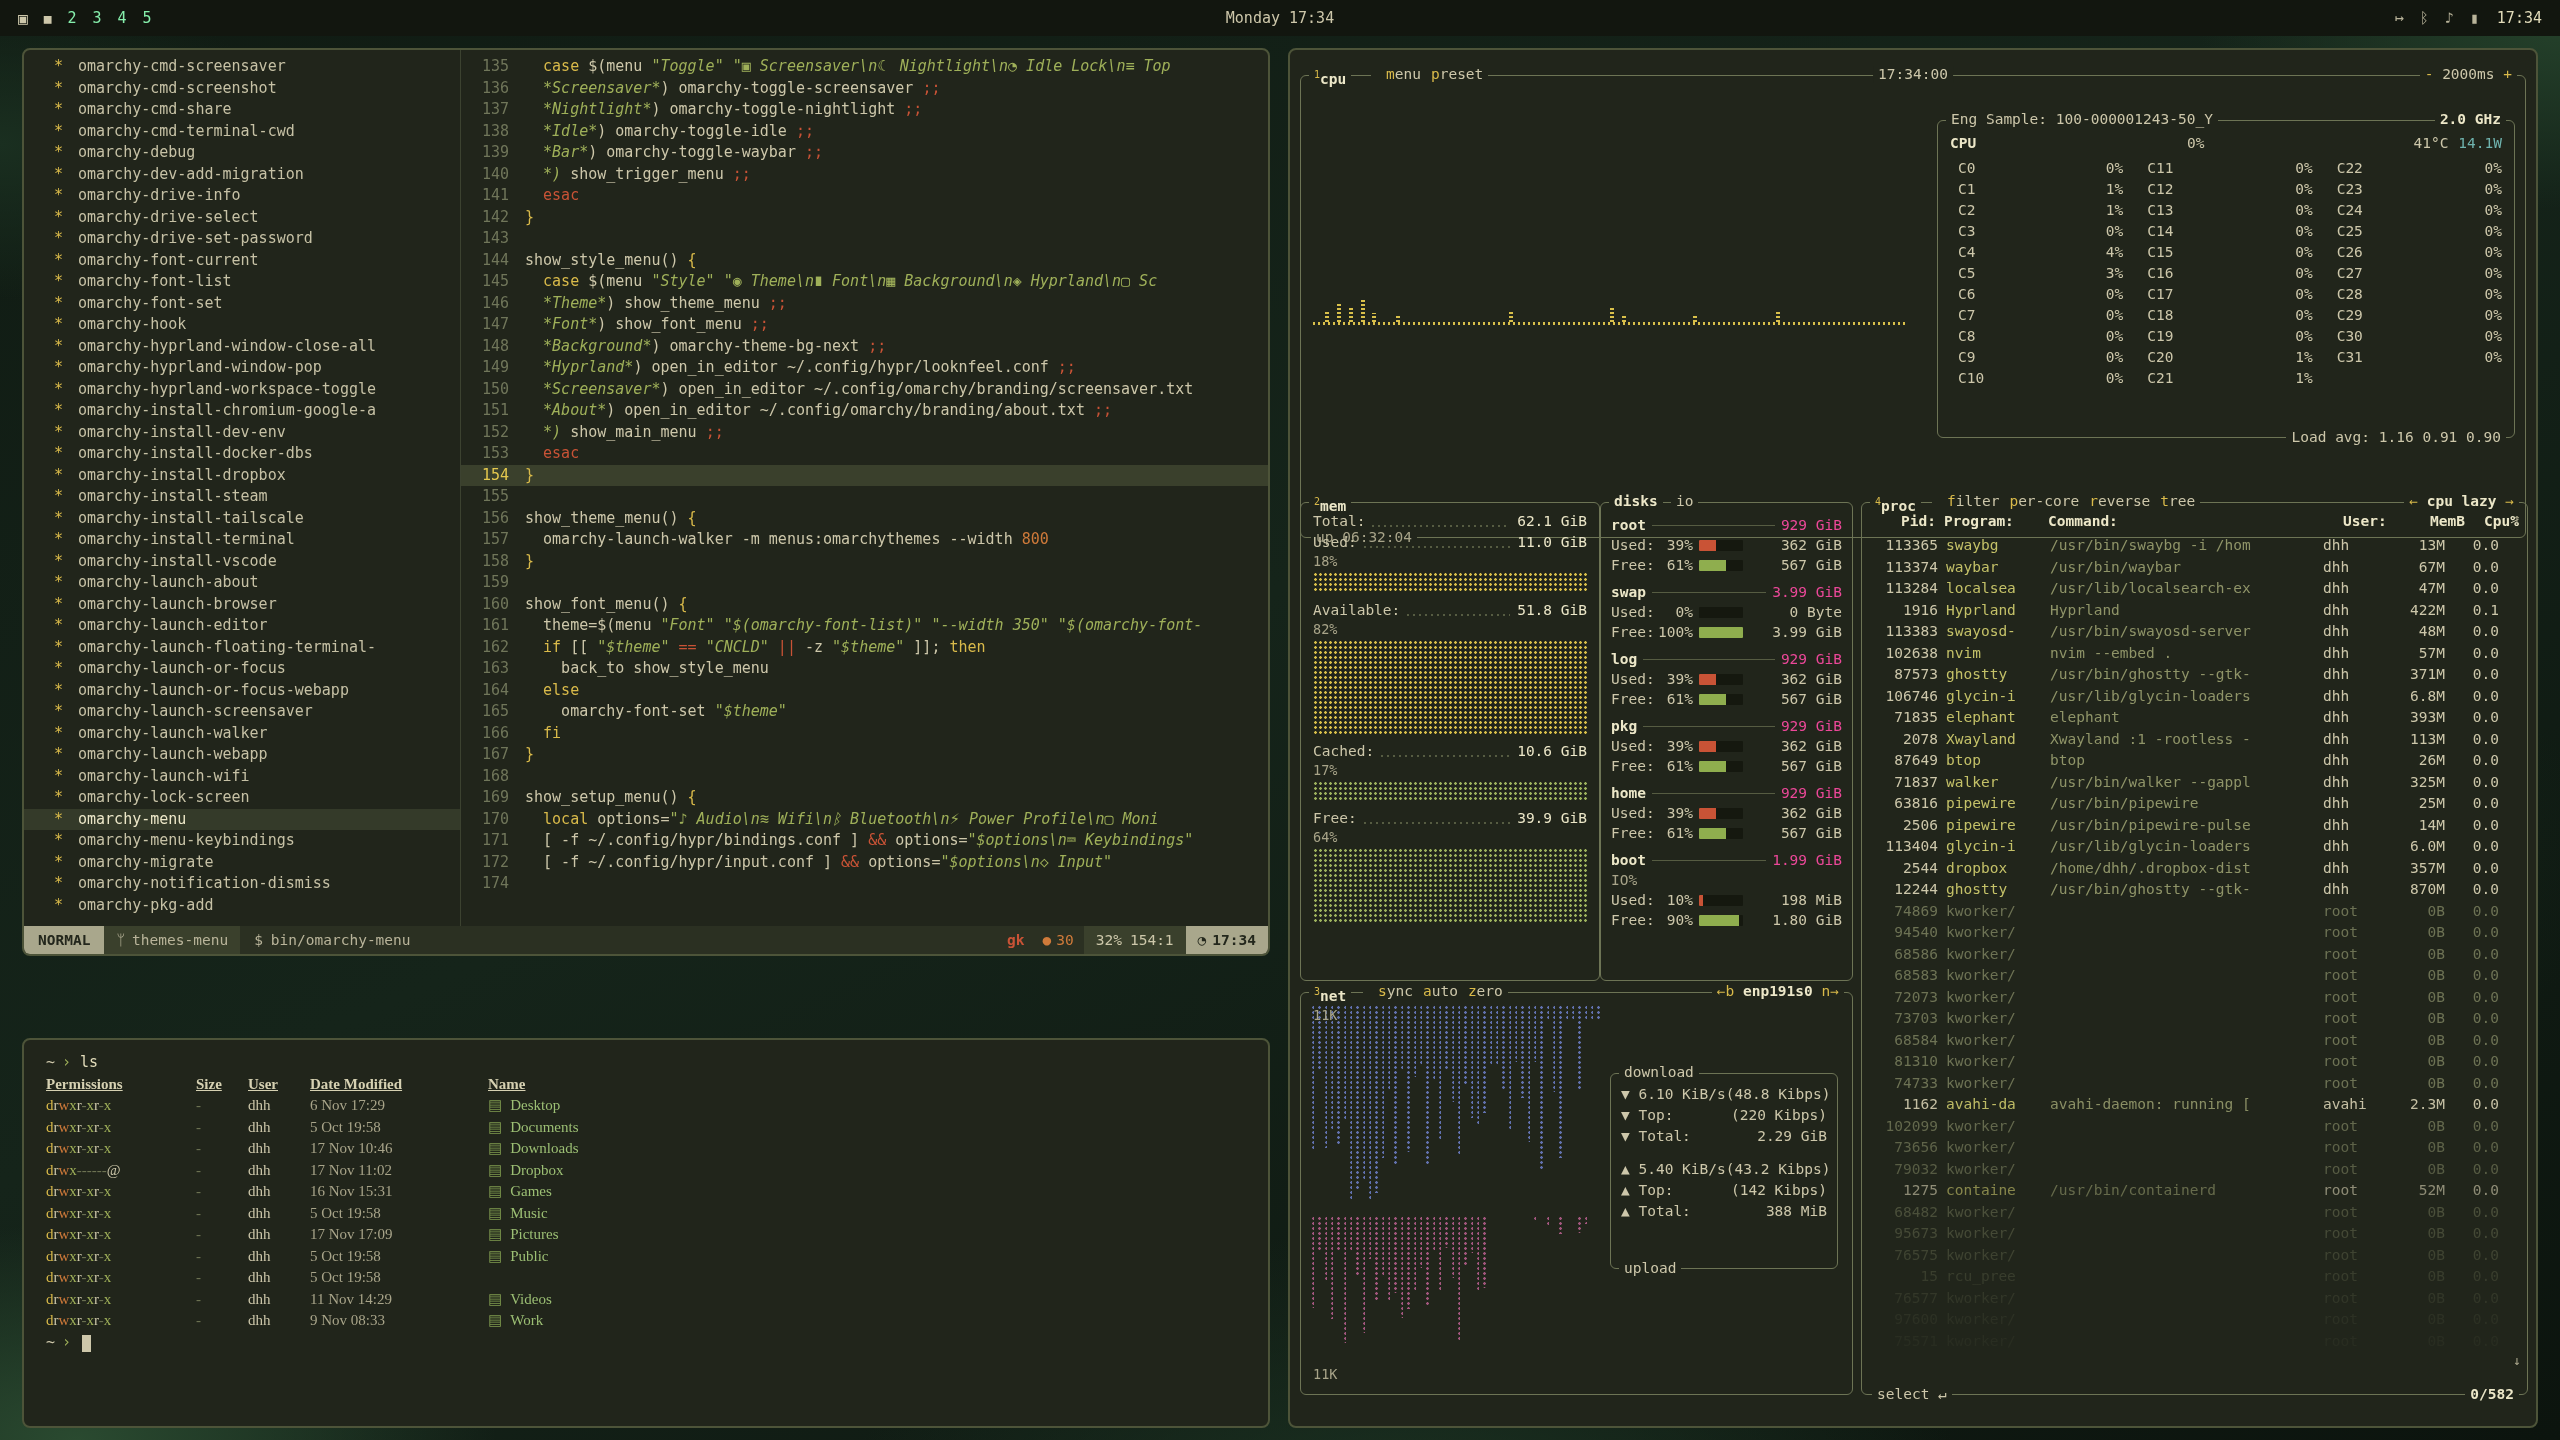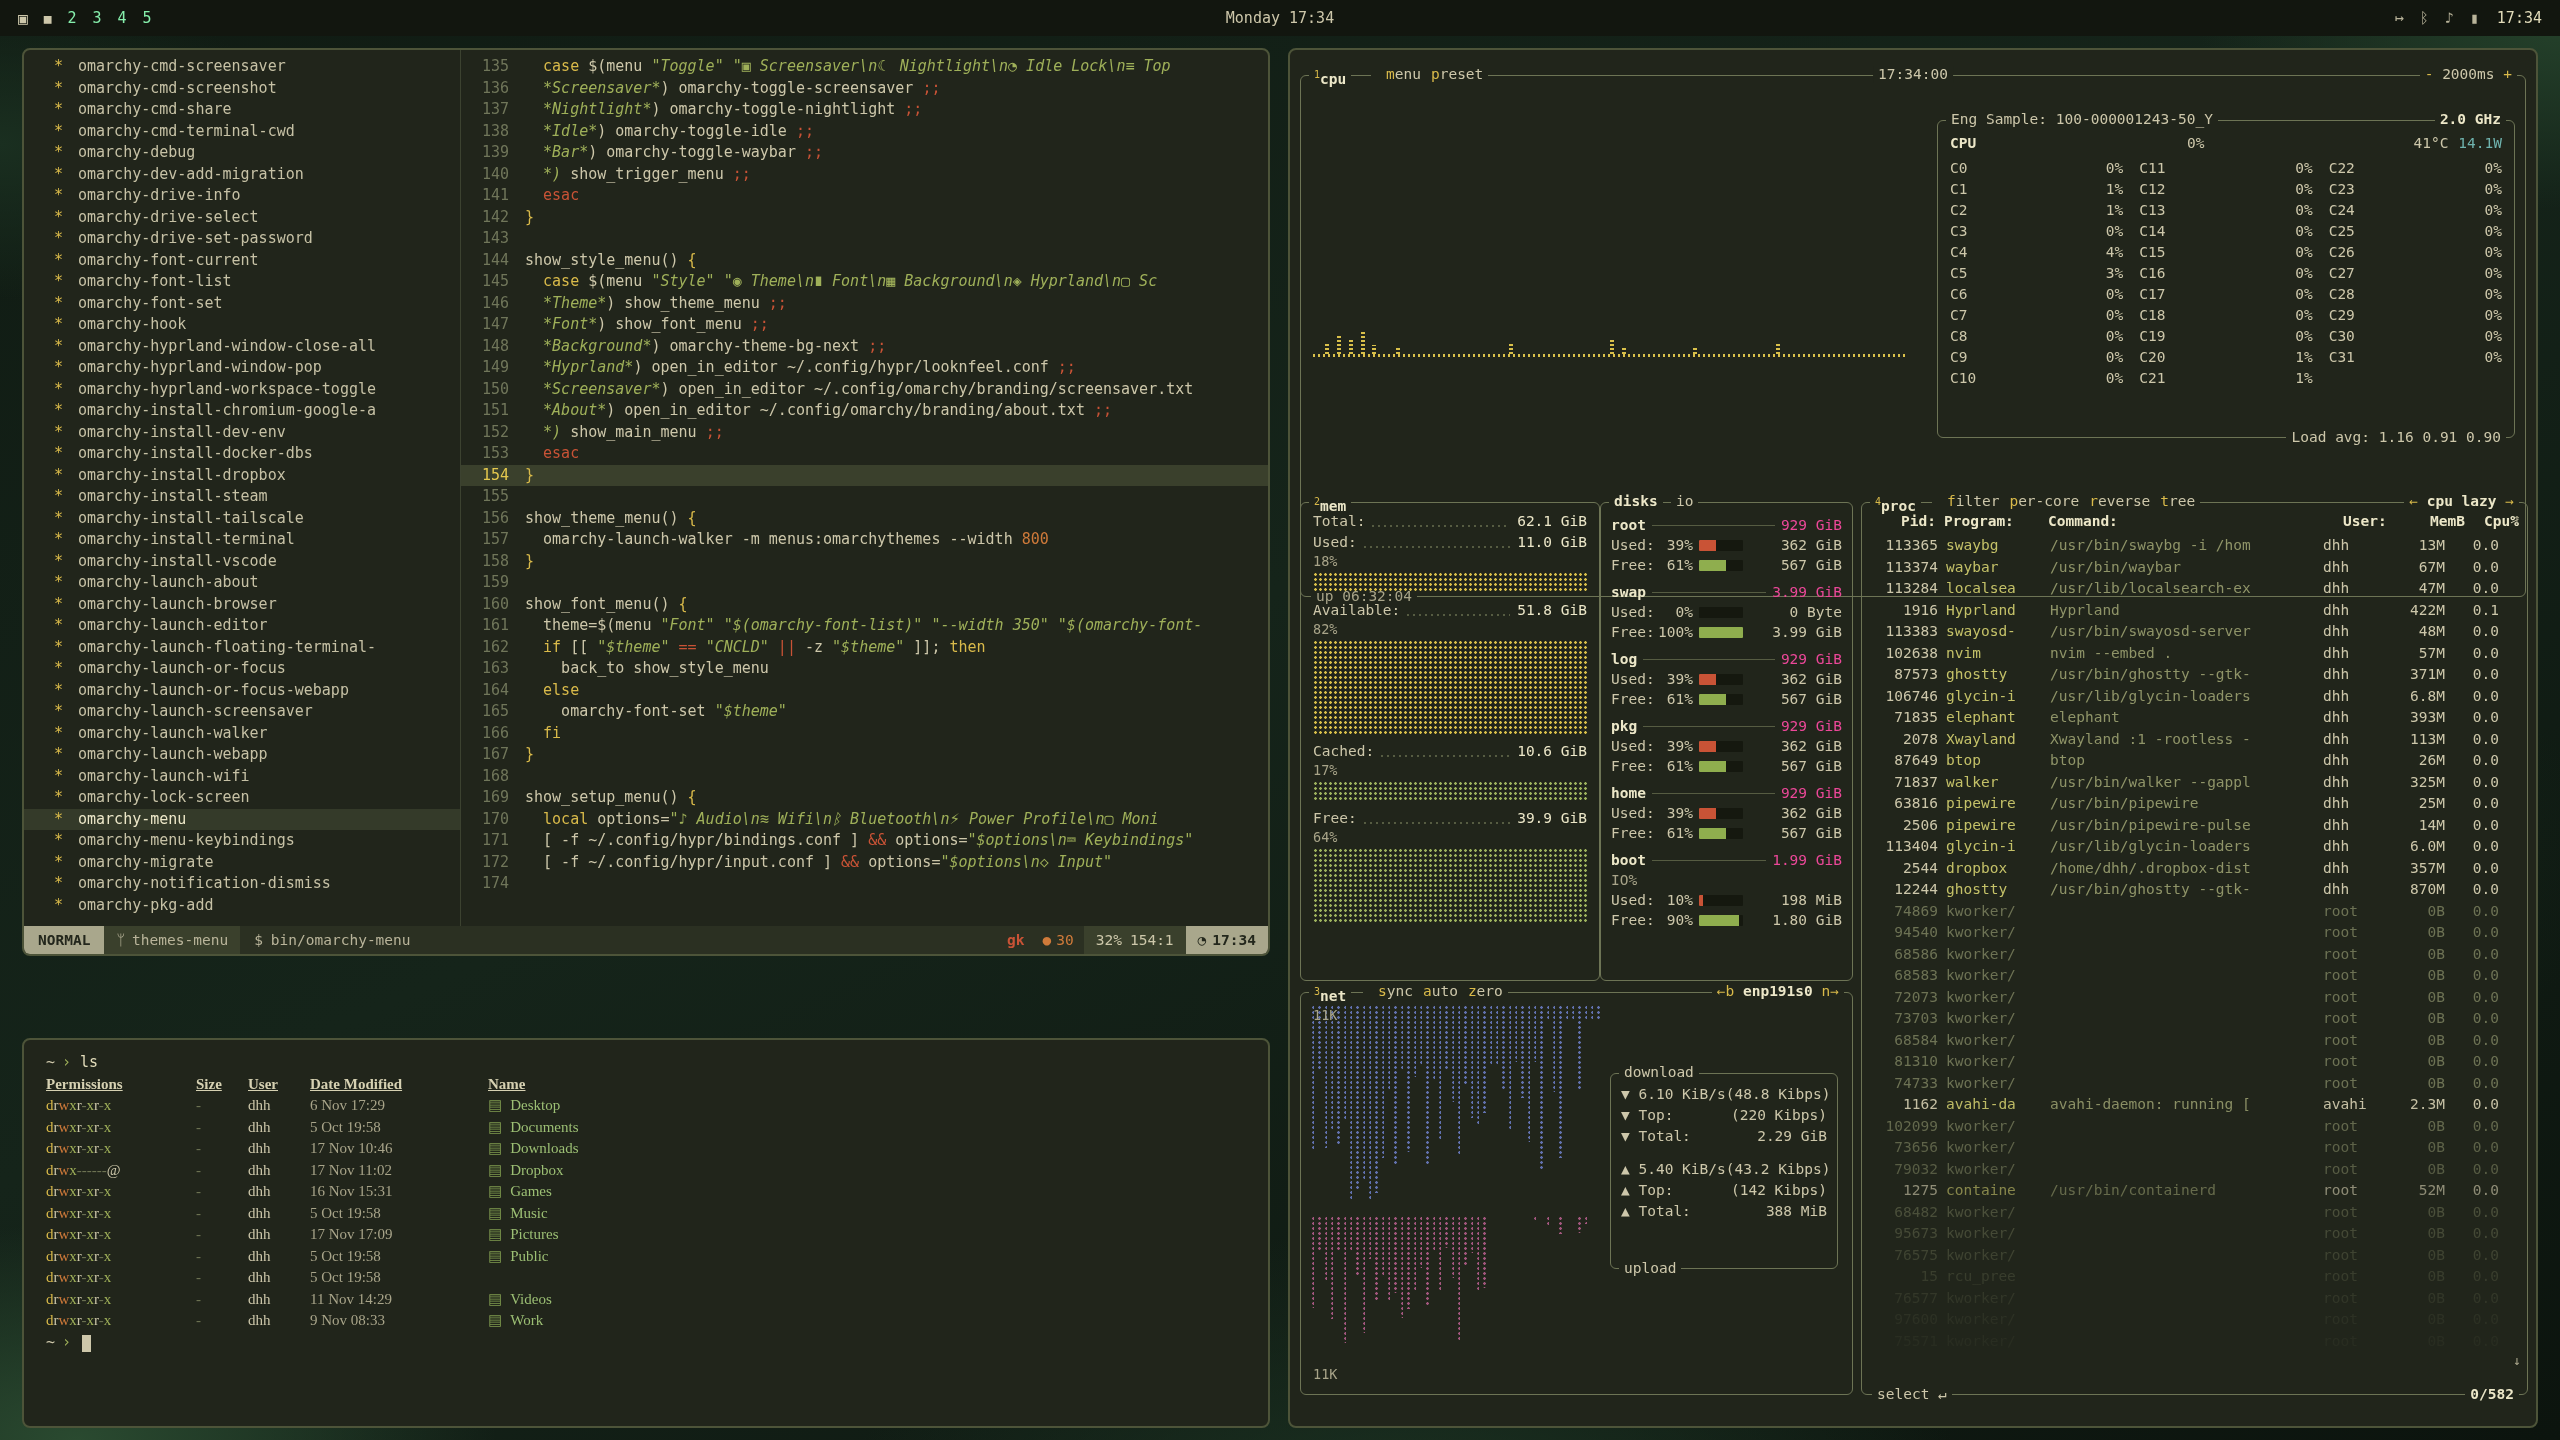--- a/index.html
+++ b/index.html
@@ -73,33 +73,33 @@
   .bx-lab{position:absolute;top:-10px;height:17px;line-height:17px;background:#21251b;padding:0 5px;color:#cdc7aa;white-space:pre;}
   .bx-lab sup{color:#d9ba4a;font-size:10px;}
   .bx-lab b{color:#ece7c8;}
   .bx-bot{top:auto;bottom:-9px;}
   .bx-btn{display:inline-block;margin-left:10px;}
   .bx-btn::first-letter{color:#d9ba4a;}
   .lead{flex:1;margin:0 7px;background-image:repeating-linear-gradient(90deg,#565c42 0 2px,transparent 2px 6px);
     background-size:100% 2px;background-position:0 72%;background-repeat:no-repeat;}
   .dotband{background-image:radial-gradient(currentColor 1.2px,transparent 1.5px);background-size:5px 5px;}
   
-  #cpu-box{left:10px;top:25px;right:10px;height:522px;padding-left:32px;}
+  #cpu-box{left:10px;top:25px;right:10px;height:463px;padding-left:32px;}
   #cpu-graph{position:absolute;left:12px;top:12px;bottom:16px;width:calc(100% - 630px);color:#d9c04a;}
   .cpu-line{position:absolute;left:0;right:0;top:54%;height:3px;
     background-image:repeating-linear-gradient(90deg,currentColor 0 2px,transparent 2px 5px);}
   .cpu-spike{position:absolute;width:4px;bottom:46%;
     background-image:repeating-linear-gradient(0deg,currentColor 0 2px,transparent 2px 4px);}
   #cpu-inner{position:absolute;right:10px;top:44px;width:578px;height:318px;border:1px solid #6d7455;border-radius:6px;padding:12px 12px 6px;box-sizing:border-box;}
   .cpu-row{display:flex;align-items:center;line-height:21px;}
   .cpu-name{color:#ece7c8;font-weight:bold;width:42px;}
   .cpu-temp{color:#cdc7aa;margin-left:14px;}
   .cpu-pwr{color:#6fb3ae;margin-left:10px;}
   .cores{display:grid;grid-template-columns:1fr 1fr 1fr;column-gap:16px;margin-top:4px;}
-  .core{display:flex;align-items:center;line-height:21px;}
+  .core{display:flex;align-items:center;line-height:21px;margin-left:8px;}
   .core-n{width:38px;color:#cdc7aa;}
   .core-p{width:38px;text-align:right;color:#cdc7aa;}
   
   #mem-box{left:10px;top:452px;width:300px;height:479px;padding:8px 12px 8px;}
   .m-row{display:flex;line-height:21px;}
   .m-lab{color:#cdc7aa;}
   .m-val{color:#ece7c8;}
   .m-pct{font-size:13.5px;color:#a8a489;line-height:16px;}
   .m-band{margin:3px 0 7px;}
   

